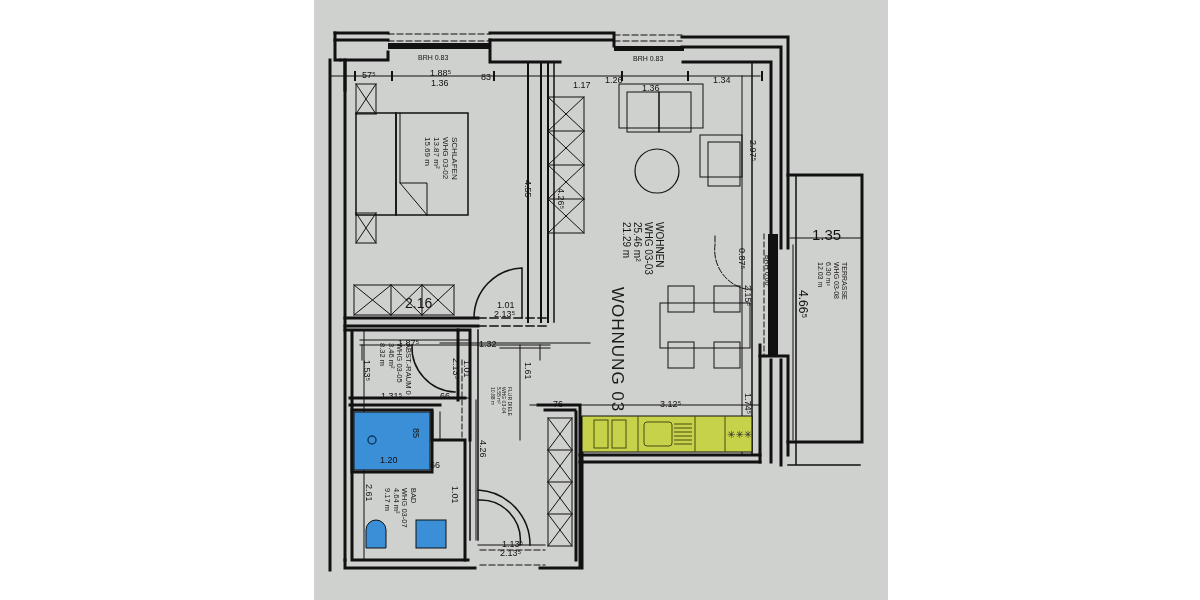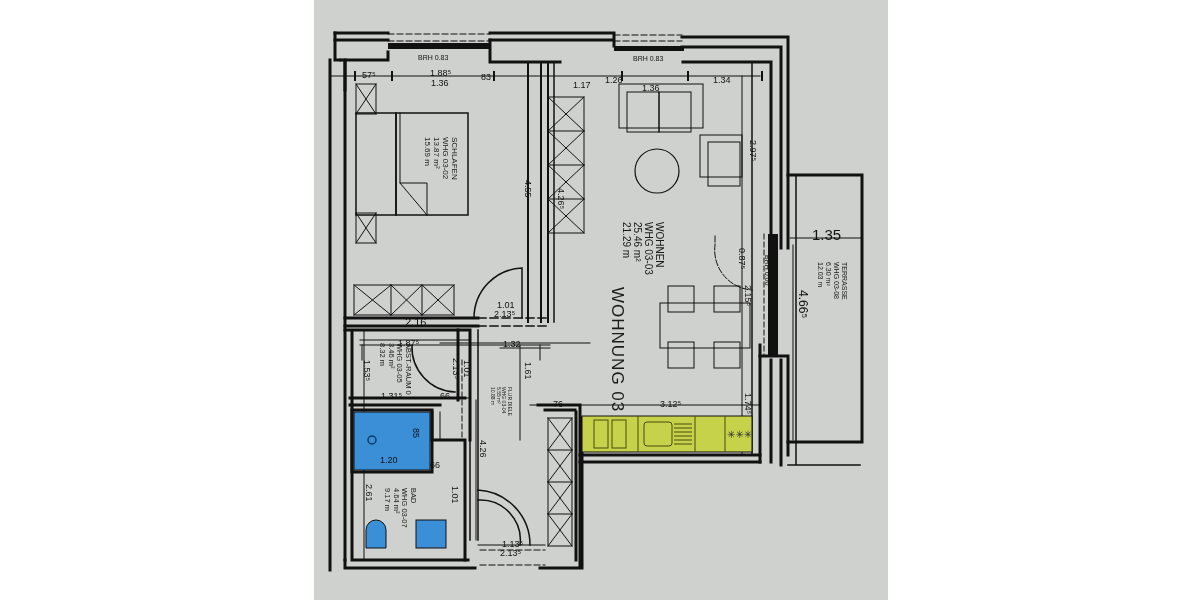--- a/index.html
+++ b/index.html
@@ -157,22 +157,22 @@
 <div class="dim dimv" style="left:566px;top:188px;">4.26⁵</div>
 <div class="dim dimv" style="left:758px;top:140px;">2.97⁵</div>
 <div class="dim dimv" style="left:747px;top:248px;">0.87⁵</div>
 <div class="dim dimv" style="left:753px;top:285px;">2.15⁵</div>
 
 <div class="dim" style="left:812px;top:230px;font-size:15px;">1.35</div>
 <div class="dim dimv" style="left:808px;top:290px;font-size:12px;">4.66⁵</div>
 
 <div class="dim" style="left:497px;top:300px;">1.01</div>
 <div class="dim" style="left:494px;top:309px;">2.13⁵</div>
-<div class="dim" style="left:405px;top:298px;font-size:11px;margin-top:19px;">2.16</div>
-<div class="dim" style="left:503px;top:339px;">1.32</div>
+<div class="dim" style="left:405px;top:298px;font-size:14px;">2.16</div>
+<div class="dim" style="left:479px;top:339px;">1.32</div>
 <div class="dim dimv" style="left:533px;top:362px;">1.61</div>
 <div class="dim" style="left:398px;top:338px;">1.87⁵</div>
 <div class="dim dimv" style="left:372px;top:360px;">1.53⁵</div>
 <div class="dim dimv" style="left:461px;top:358px;">2.13⁵</div>
 <div class="dim dimv" style="left:472px;top:360px;">1.01</div>
 <div class="dim" style="left:381px;top:391px;">1.31⁵</div>
 <div class="dim" style="left:440px;top:391px;">66</div>
 <div class="dim" style="left:380px;top:455px;">1.20</div>
 <div class="dim dimv" style="left:421px;top:428px;">85</div>
 <div class="dim" style="left:430px;top:460px;">66</div>

